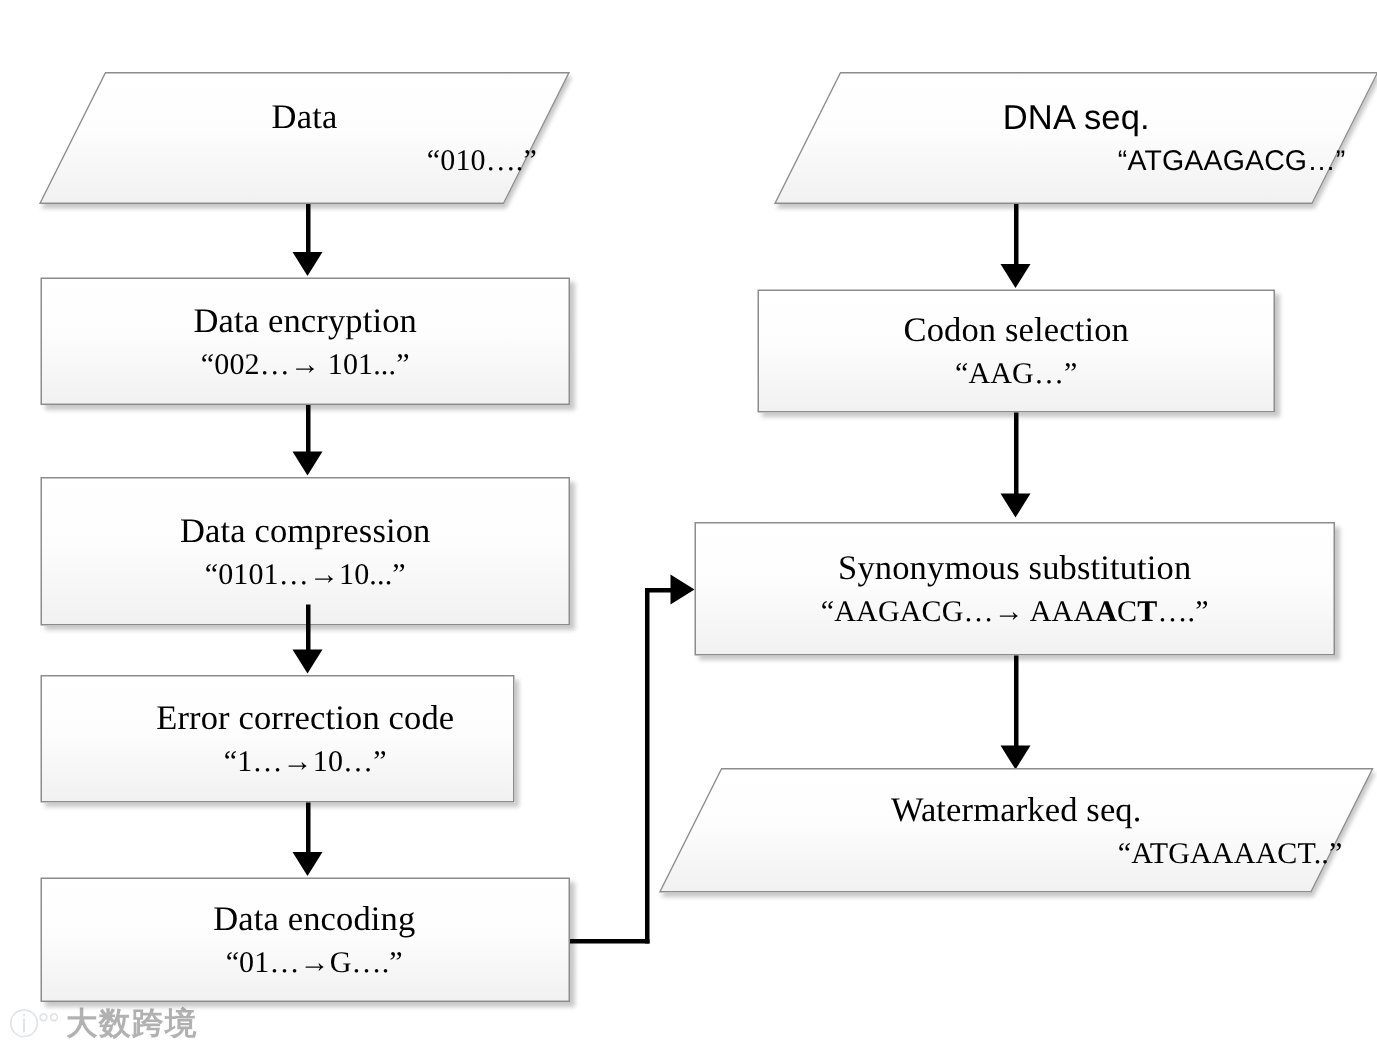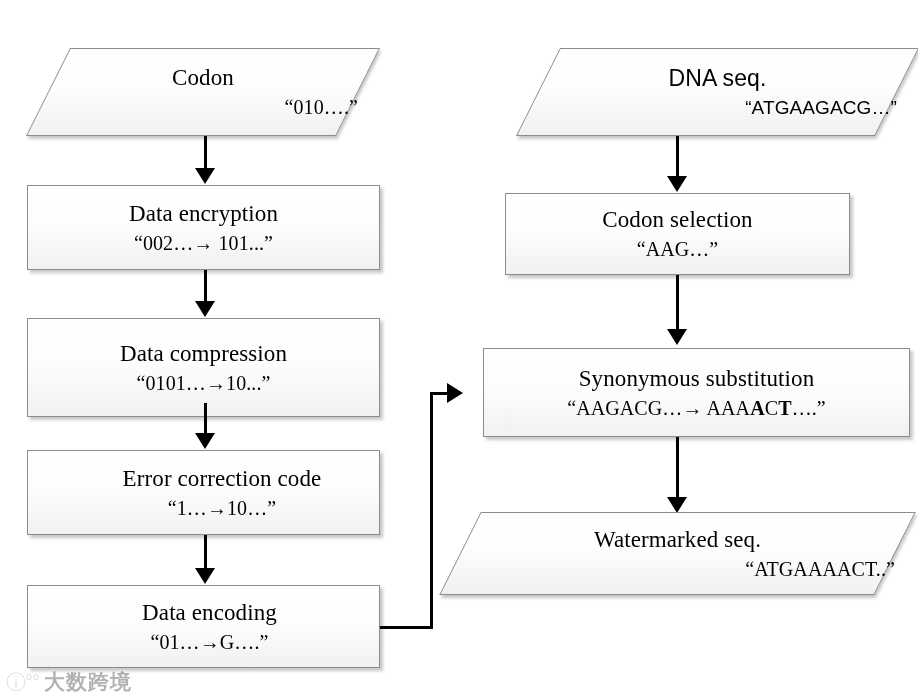--- a/index.html
+++ b/index.html
@@ -82,21 +82,21 @@
   }
 </style>
 </head>
 <body>
 
 <div id="stage">
 
   <div class="node para" style="left:48px;top:48px;width:310px;height:88px;">
     <div class="skin"></div>
     <div class="txt">
-      <div class="title">Codon</div>
+      <div class="title">Data</div>
       <div class="sub">“010….”</div>
     </div>
   </div>
 
   <div class="conn vline" style="left:204px;top:136px;height:34px;"></div>
   <div class="arrowdown" style="left:195px;top:168px;"></div>
 
   <div class="node rect" style="left:27px;top:185px;width:353px;height:85px;">
     <div class="title">Data encryption</div>
     <div class="sub"><span>“002…</span><span>→</span><span> 101...”</span></div>
@@ -106,21 +106,21 @@
   <div class="arrowdown" style="left:195px;top:301px;"></div>
 
   <div class="node rect" style="left:27px;top:318px;width:353px;height:99px;">
     <div class="title">Data compression</div>
     <div class="sub"><span>“0101…</span><span>→</span><span>10...”</span></div>
   </div>
 
   <div class="conn vline" style="left:204px;top:403px;height:33px;"></div>
   <div class="arrowdown" style="left:195px;top:433px;"></div>
 
-  <div class="node rect" style="left:27px;top:450px;width:353px;height:85px;padding-left:37px;">
+  <div class="node rect" style="left:27px;top:450px;width:316px;height:85px;padding-left:37px;">
     <div class="title">Error correction code</div>
     <div class="sub"><span>“1…</span><span>→</span><span>10…”</span></div>
   </div>
 
   <div class="conn vline" style="left:204px;top:535px;height:33px;"></div>
   <div class="arrowdown" style="left:195px;top:568px;"></div>
 
   <div class="node rect" style="left:27px;top:585px;width:353px;height:83px;padding-left:12px;">
     <div class="title">Data encoding</div>
     <div class="sub"><span>“01…</span><span>→</span><span>G….”</span></div>
@@ -143,21 +143,21 @@
   <div class="arrowdown" style="left:667px;top:176px;"></div>
 
   <div class="node rect" style="left:505px;top:193px;width:345px;height:82px;">
     <div class="title">Codon selection</div>
     <div class="sub">“AAG…”</div>
   </div>
 
   <div class="conn vline" style="left:676px;top:275px;height:56px;"></div>
   <div class="arrowdown" style="left:667px;top:329px;"></div>
 
-  <div class="node rect" style="left:463px;top:348px;width:427px;height:89px;margin-left:20px;">
+  <div class="node rect" style="left:463px;top:348px;width:427px;height:89px;">
     <div class="title">Synonymous substitution</div>
     <div class="sub"><span>“AAGACG…</span><span>→</span><span> AAA</span><b>A</b><span>C</span><b>T</b><span>….”</span></div>
   </div>
 
   <div class="conn vline" style="left:676px;top:437px;height:62px;"></div>
   <div class="arrowdown" style="left:667px;top:497px;"></div>
 
   <div class="node para" style="left:460px;top:512px;width:435px;height:83px;">
     <div class="skin"></div>
     <div class="txt">

